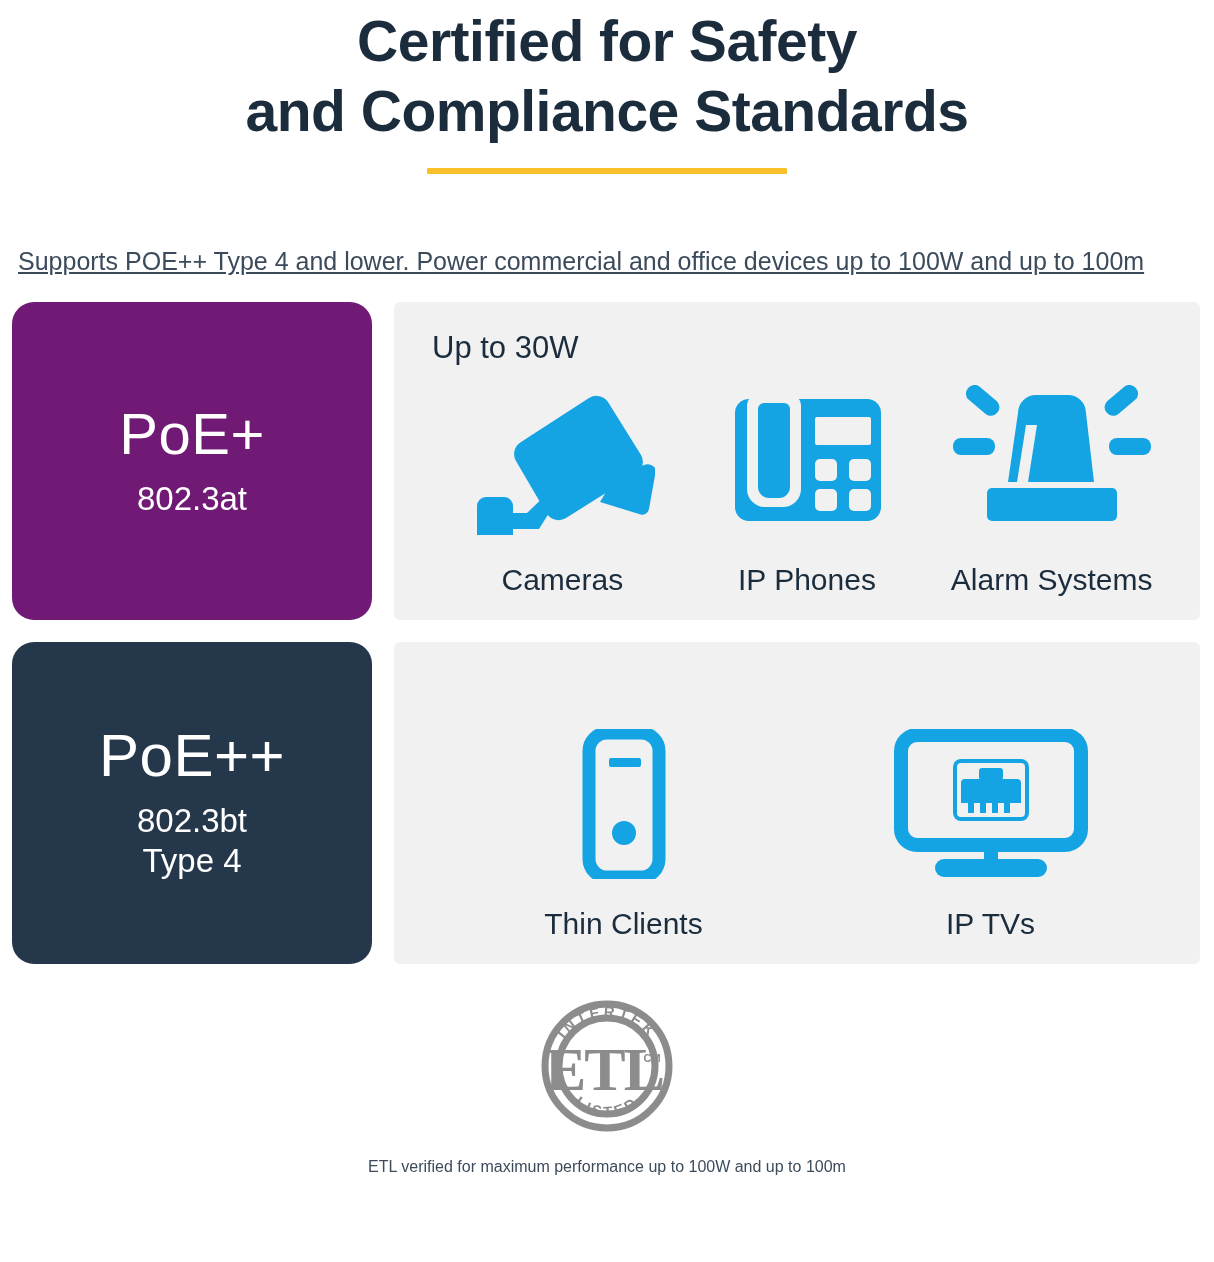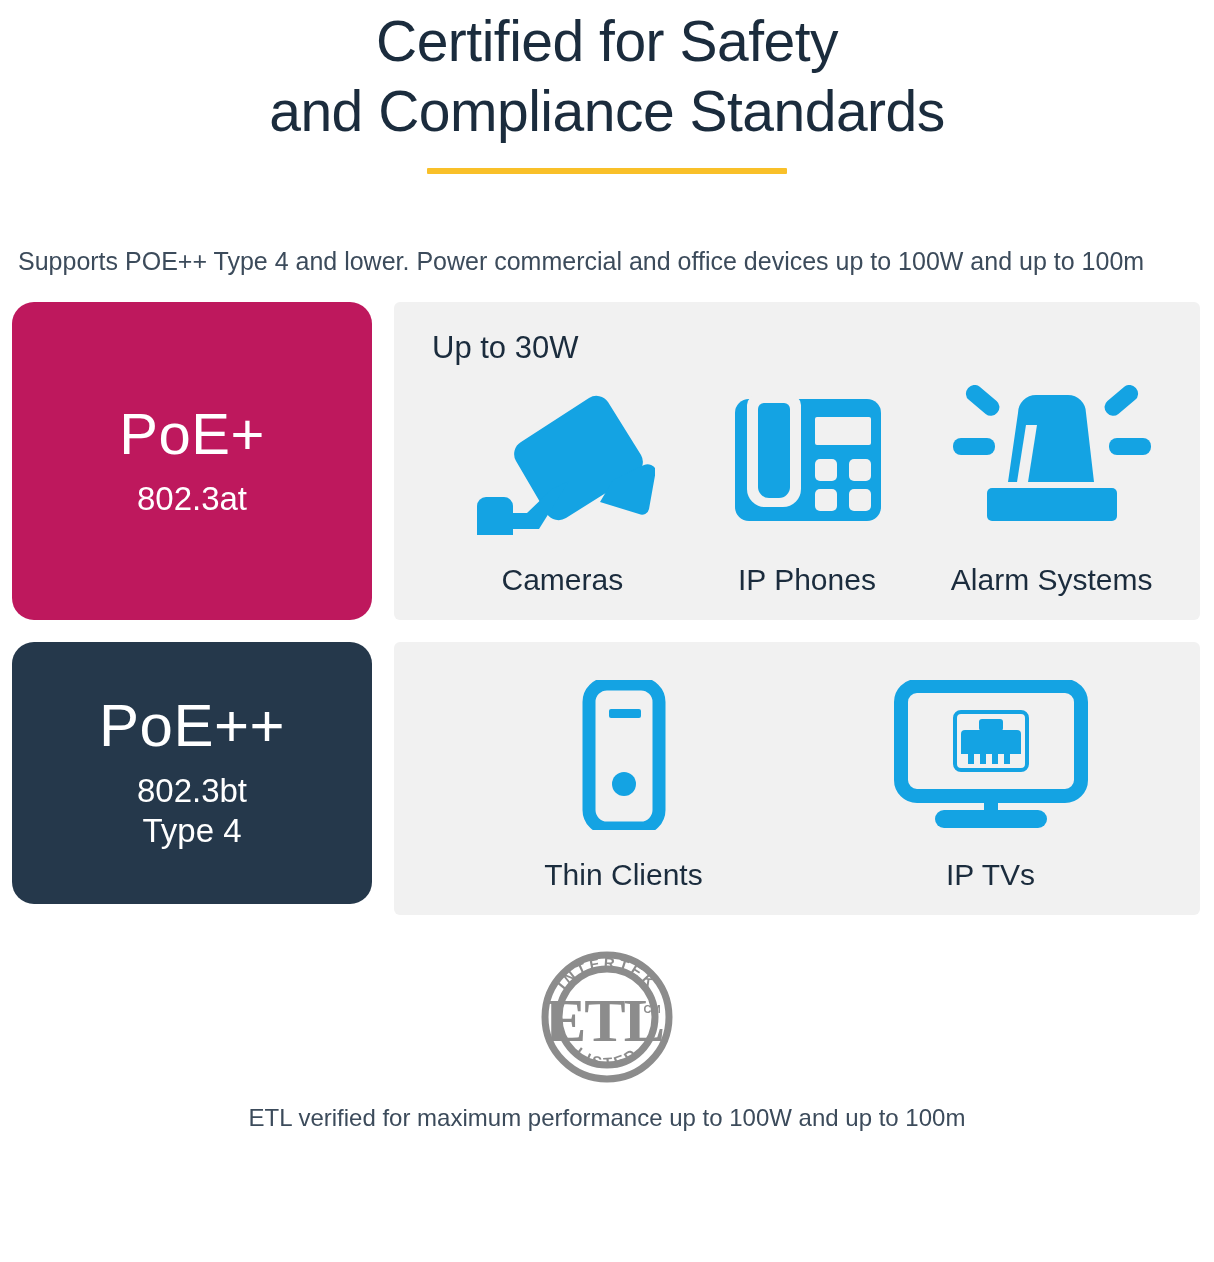--- a/index.html
+++ b/index.html
@@ -16,21 +16,21 @@
     position: relative;
   }
 
   
   .header {
     padding-top: 6px;
     text-align: center;
   }
   .title-line {
     font-family: "Liberation Sans", sans-serif;
-    font-weight: 400;
+    font-weight: 700;
     font-size: 57px;
     line-height: 70px;
     letter-spacing: -0.5px;
     color: #1b2c3d;
   }
   .title-rule {
     width: 360px;
     height: 6px;
     background: #f9c029;
     margin: 22px auto 0 auto;
@@ -38,20 +38,21 @@
   }
 
   
   .subtitle {
     margin-top: 72px;
     padding: 0 16px 0 18px;
     font-size: 25px;
     line-height: 30px;
     color: #3c4b5b;
     white-space: nowrap;
+    text-decoration: underline;
   }
 
   
   .grid {
     margin-top: 26px;
     padding: 0 14px 0 12px;
     display: flex;
     flex-direction: column;
     gap: 22px;
   }
@@ -65,22 +66,22 @@
     width: 360px;
     flex: 0 0 360px;
     border-radius: 22px;
     display: flex;
     flex-direction: column;
     align-items: center;
     justify-content: center;
     color: #ffffff;
     box-sizing: border-box;
   }
-  .badge.blue { background: #be185d; height: 318px; }
-  .badge.navy { background: #25384b; height: 262px; }
+  .badge.blue { background: #701a75; height: 318px; }
+  .badge.navy { background: #25384b; height: 322px; }
 
   .badge-title {
     font-size: 58px;
     font-weight: 400;
     line-height: 62px;
     letter-spacing: 0.5px;
   }
   .badge.navy .badge-title { font-size: 60px; }
   .badge-sub {
     margin-top: 14px;
@@ -137,21 +138,21 @@
   
   .footer {
     margin-top: 26px;
     display: flex;
     flex-direction: column;
     align-items: center;
   }
   .etl-mark { display: block; }
   .footer-note {
     margin-top: 10px;
-    font-size: 24px;
+    font-size: 16px;
     line-height: 30px;
     color: #3c4b5b;
     white-space: nowrap;
   }
 </style>
 </head>
 <body>
 
 <div class="header">
   <div class="title-line">Certified for Safety</div>

